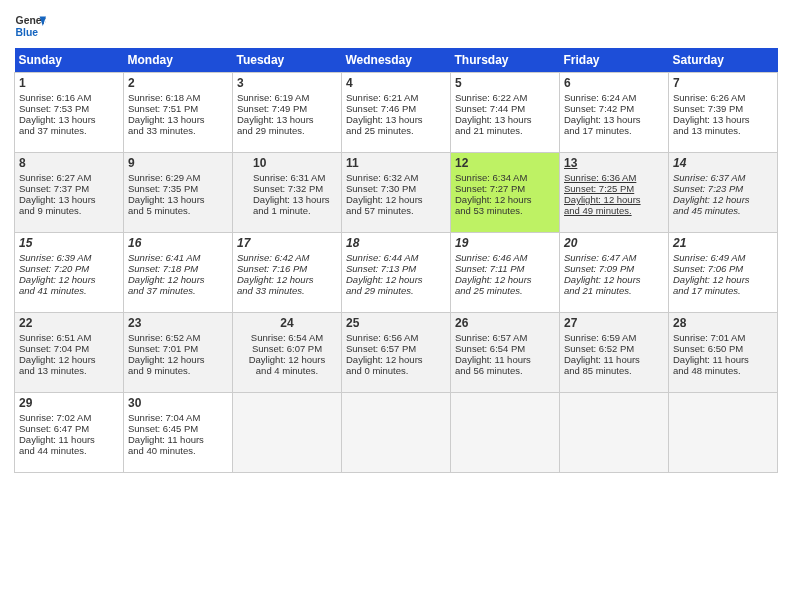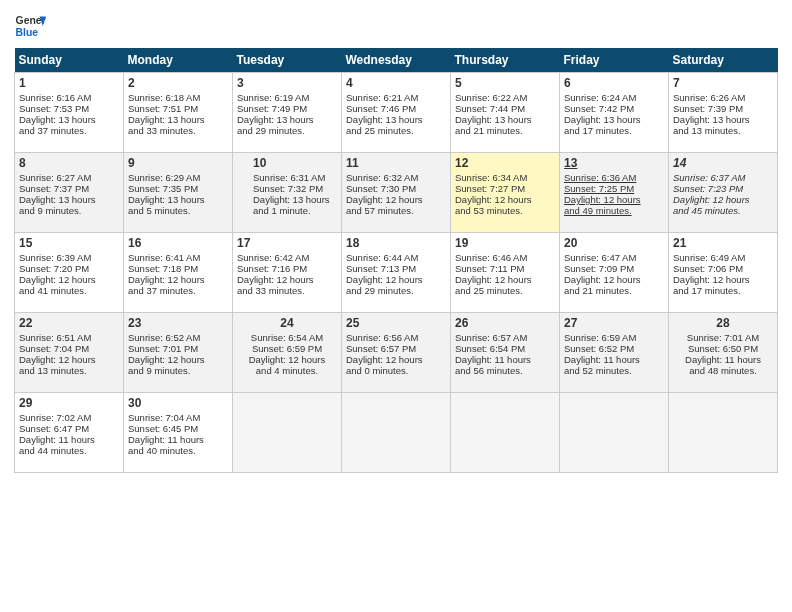--- a/index.html
+++ b/index.html
@@ -40,21 +40,21 @@
     .subtitle {
       font-size: 14px;
       color: #555;
     }
     table {
       width: 100%;
       border-collapse: collapse;
       table-layout: fixed;
     }
     th {
-      background-color: #0c4a6e;
+      background-color: #1d4ed8;
       color: #fff;
       font-size: 12px;
       padding: 5px 4px;
       text-align: left;
       font-weight: bold;
     }
     td {
       border: 1px solid #ccc;
       vertical-align: top;
       font-size: 9.5px;
@@ -187,21 +187,21 @@
             <div>Daylight: 13 hours</div>
             <div>and 1 minute.</div>
           </td>
           <td style="background: rgb(242, 242, 242);">
             <span class="day-num">11</span>
             <div>Sunrise: 6:32 AM</div>
             <div>Sunset: 7:30 PM</div>
             <div>Daylight: 12 hours</div>
             <div>and 57 minutes.</div>
           </td>
-          <td style="background: #fef9c3;">
+          <td style="background: #bef264;">
             <span class="day-num">12</span>
             <div>Sunrise: 6:34 AM</div>
             <div>Sunset: 7:27 PM</div>
             <div>Daylight: 12 hours</div>
             <div>and 53 minutes.</div>
           </td>
           <td style="background: rgb(242, 242, 242); text-decoration: underline;">
             <span class="day-num">13</span>
             <div>Sunrise: 6:36 AM</div>
             <div>Sunset: 7:25 PM</div>
@@ -209,21 +209,21 @@
             <div>and 49 minutes.</div>
           </td>
           <td style="background: rgb(242, 242, 242); font-style: italic;">
             <span class="day-num">14</span>
             <div>Sunrise: 6:37 AM</div>
             <div>Sunset: 7:23 PM</div>
             <div>Daylight: 12 hours</div>
             <div>and 45 minutes.</div>
           </td>
         </tr>
-        <tr style="background: rgb(255, 255, 255);">
+        <tr style="background: rgb(255, 255, 255); font-style: italic;">
           <td>
             <span class="day-num">15</span>
             <div>Sunrise: 6:39 AM</div>
             <div>Sunset: 7:20 PM</div>
             <div>Daylight: 12 hours</div>
             <div>and 41 minutes.</div>
           </td>
           <td>
             <span class="day-num">16</span>
             <div>Sunrise: 6:41 AM</div>
@@ -278,21 +278,21 @@
           <td style="background: rgb(242, 242, 242);">
             <span class="day-num">23</span>
             <div>Sunrise: 6:52 AM</div>
             <div>Sunset: 7:01 PM</div>
             <div>Daylight: 12 hours</div>
             <div>and 9 minutes.</div>
           </td>
           <td style="background: rgb(242, 242, 242); text-align: center;">
             <span class="day-num">24</span>
             <div>Sunrise: 6:54 AM</div>
-            <div>Sunset: 6:59 PM</div>
+            <div>Sunset: 6:07 PM</div>
             <div>Daylight: 12 hours</div>
             <div>and 4 minutes.</div>
           </td>
           <td style="background: rgb(242, 242, 242);">
             <span class="day-num">25</span>
             <div>Sunrise: 6:56 AM</div>
             <div>Sunset: 6:57 PM</div>
             <div>Daylight: 12 hours</div>
             <div>and 0 minutes.</div>
           </td>
@@ -301,23 +301,23 @@
             <div>Sunrise: 6:57 AM</div>
             <div>Sunset: 6:54 PM</div>
             <div>Daylight: 11 hours</div>
             <div>and 56 minutes.</div>
           </td>
           <td style="background: rgb(242, 242, 242);">
             <span class="day-num">27</span>
             <div>Sunrise: 6:59 AM</div>
             <div>Sunset: 6:52 PM</div>
             <div>Daylight: 11 hours</div>
-            <div>and 52 minutes.</div>
-          </td>
-          <td style="background: rgb(242, 242, 242); text-align: center;">
+            <div>and 85 minutes.</div>
+          </td>
+          <td style="background: rgb(242, 242, 242);">
             <span class="day-num">28</span>
             <div>Sunrise: 7:01 AM</div>
             <div>Sunset: 6:50 PM</div>
             <div>Daylight: 11 hours</div>
             <div>and 48 minutes.</div>
           </td>
         </tr>
         <tr style="background: #a21caf;">
           <td>
             <span class="day-num">29</span>

